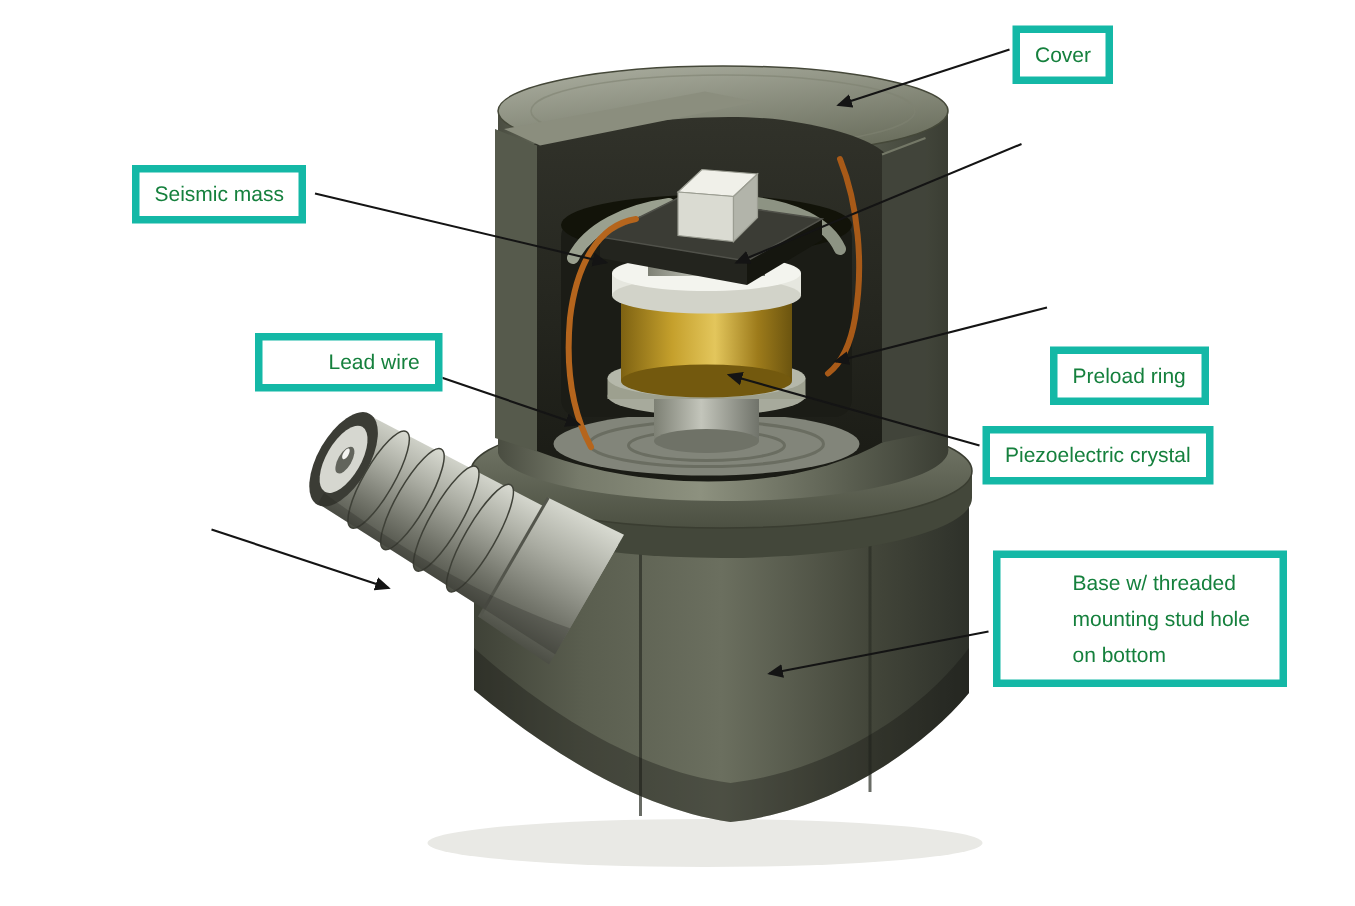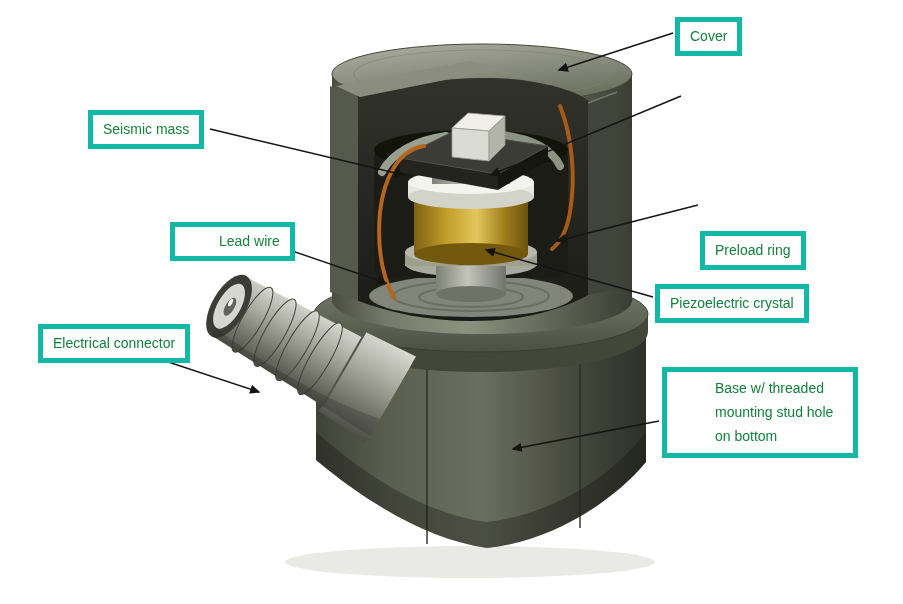--- a/index.html
+++ b/index.html
@@ -187,16 +187,15 @@
       <line x1="141" y1="353" x2="259" y2="392" marker-end="url(#arrowhead)"></line>
       <line x1="659" y1="421" x2="513" y2="449" marker-end="url(#arrowhead)"></line>
     </g>
   </svg>
 
   <div class="label" style="left:675px; top:17px;">Cover</div>
   <div class="label" style="left:88px;  top:110px;">Seismic mass</div>
   <div class="label" style="left:700px; top:189px;margin-top:42px;">Preload ring</div>
   <div class="label" style="left:170px; top:222px;padding-left:44px;">Lead wire</div>
   <div class="label" style="left:655px; top:284px;">Piezoelectric crystal</div>
-  <div class="label" style="left:38px;  top:324px;">Electrical connector</div>
   <div class="label wrap" style="left:662px; top:367px;padding-left:48px;">Base w/ threaded mounting stud hole on bottom</div>
 
 </div>
 
 </body></html>

